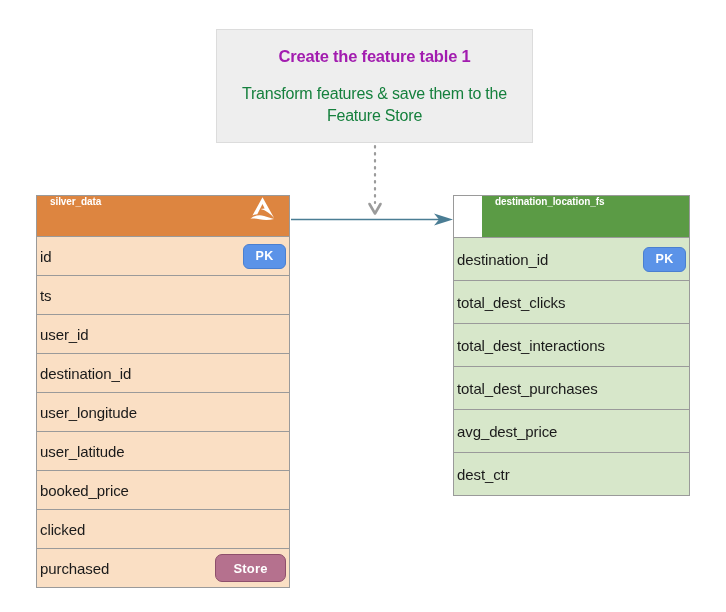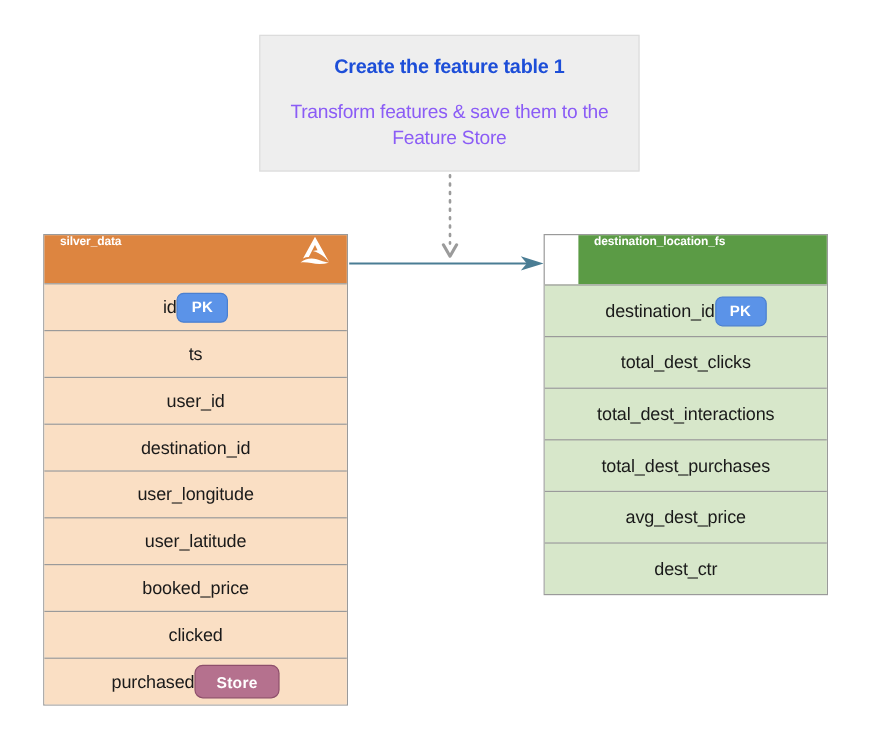--- a/index.html
+++ b/index.html
@@ -32,28 +32,28 @@
     display: flex;
     flex-direction: column;
     align-items: center;
     justify-content: center;
     text-align: center;
     padding: 0 16px;
   }
   .callout-title {
     font-size: 16.5px;
     font-weight: bold;
-    color: #1d4ed8;
+    color: #a21caf;
     line-height: 1.35;
     letter-spacing: -0.2px;
   }
   .callout-sub {
     font-size: 16px;
     font-weight: normal;
-    color: #8b5cf6;
+    color: #15803d;
     line-height: 1.38;
     margin-top: 15px;
     letter-spacing: -0.2px;
   }
 
   
   .arrow-svg {
     position: absolute;
     left: 0;
     top: 0;
@@ -77,22 +77,22 @@
     padding: 0 13px;
     color: #ffffff;
     font-size: 10px;
     font-weight: bold;
     letter-spacing: -0.1px;
   }
   .table-row {
     box-sizing: border-box;
     display: flex;
     align-items: center;
-    justify-content: center;
-    padding: 0 24px;
+    justify-content: space-between;
+    padding: 0 3px;
     border-top: 1px solid #9a9a9a;
     font-size: 15px;
     color: #1a1a1a;
     letter-spacing: -0.1px;
   }
   .row-name {
     white-space: nowrap;
   }
 
   

